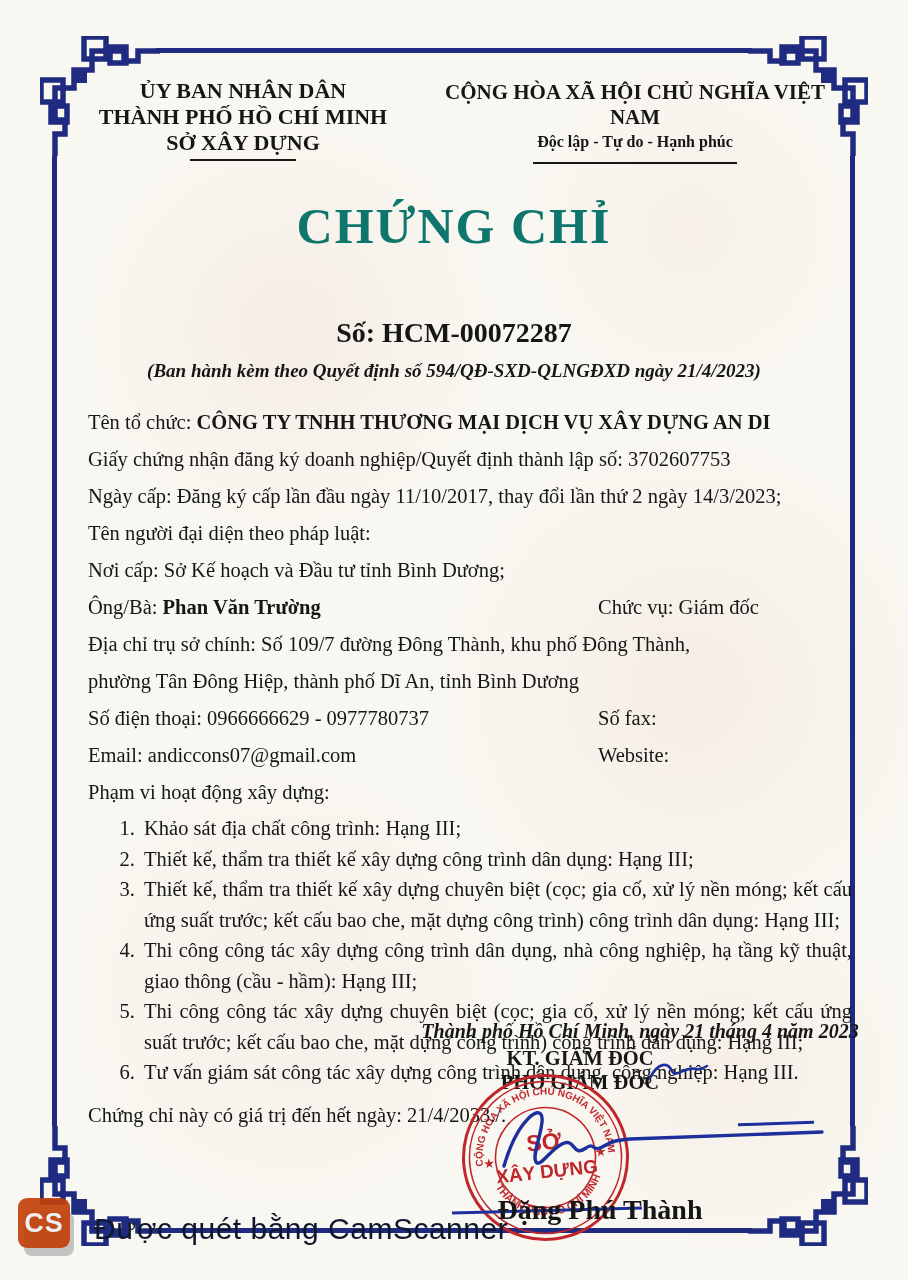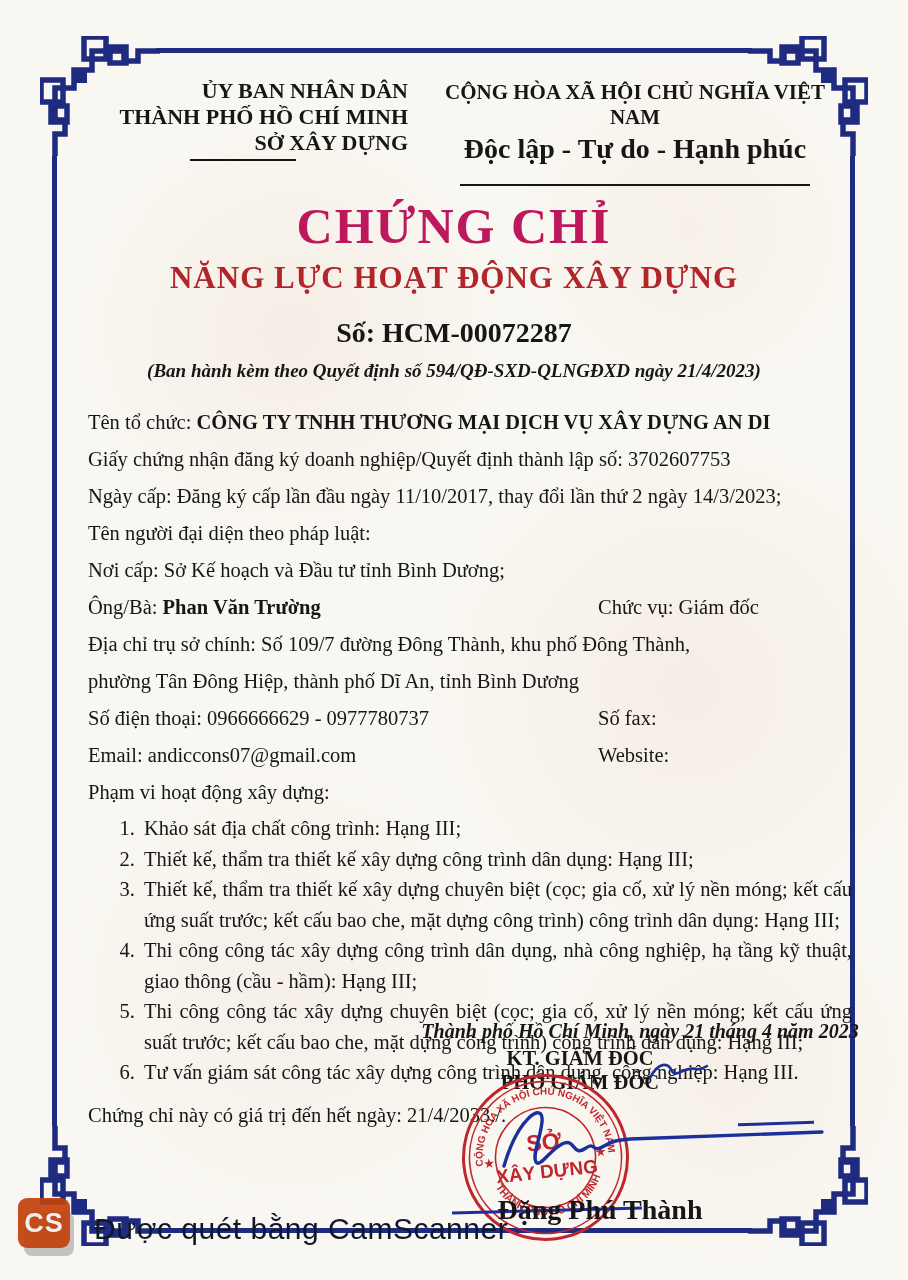--- a/index.html
+++ b/index.html
@@ -23,31 +23,31 @@
   .fl-bottom { left:156px; top:1228px; width:596px; height:5px; }
   .fl-left   { left:52px;  top:156px;  width:5px;   height:970px; }
   .fl-right  { left:850px; top:156px;  width:5px;   height:970px; }
   .corner { position:absolute; width:120px; height:120px; }
   .c-tl { left:40px;  top:36px; }
   .c-tr { left:748px; top:36px;   transform:rotate(90deg); }
   .c-br { left:748px; top:1126px; transform:rotate(180deg); }
   .c-bl { left:40px;  top:1126px; transform:rotate(270deg); }
 
   
-  .hdr-left { position:absolute; left:78px; top:78px; width:330px; text-align:right;
+  .hdr-left { position:absolute; left:78px; top:78px; width:330px; text-align:center;
               font-weight:bold; font-size:22px; line-height:26px; }
   .hdr-left .u-line { display:block; width:106px; height:0; border-bottom:2.5px solid #161616; margin:3px auto 0; }
   .hdr-right { position:absolute; left:420px; top:80px; width:430px; text-align:center; font-weight:bold; }
   .hdr-right .l1 { font-size:21px; line-height:25px; }
-  .hdr-right .l2 { display:inline-block; font-size:28px; margin-top:3px; padding:0 4px 19px;
+  .hdr-right .l2 { display:inline-block; font-size:16px; margin-top:3px; padding:0 4px 11px;
                    border-bottom:2.5px solid #161616; }
 
   
   .title-main { position:absolute; left:0; top:197px; width:100%; text-align:center;
-                font-size:50px; font-weight:bold; letter-spacing:2px; color:#be185d; }
+                font-size:50px; font-weight:bold; letter-spacing:2px; color:#0f766e; }
   .title-sub  { position:absolute; left:0; top:260px; width:100%; text-align:center;
                 font-size:31px; font-weight:bold; letter-spacing:1px; color:#b2252b; }
   .cert-no    { position:absolute; left:0; top:317px; width:100%; text-align:center;
                 font-size:28px; font-weight:bold; }
   .issue-note { position:absolute; left:0; top:360px; width:100%; text-align:center;
                 font-size:19px; font-weight:bold; font-style:italic; }
 
   
   .body-block { position:absolute; left:88px; top:404px; width:764px; font-size:20.5px; }
   .row  { line-height:37px; }
@@ -149,21 +149,20 @@
     <div>THÀNH PHỐ HỒ CHÍ MINH</div>
     <div>SỞ XÂY DỰNG</div>
     <span class="u-line"></span>
   </div>
   <div class="hdr-right">
     <div class="l1">CỘNG HÒA XÃ HỘI CHỦ NGHĨA VIỆT NAM</div>
     <div><span class="l2">Độc lập - Tự do - Hạnh phúc</span></div>
   </div>
 
   <div class="title-main">CHỨNG CHỈ</div>
-  <div class="title-sub">NĂNG LỰC HOẠT ĐỘNG XÂY DỰNG</div>
   <div class="cert-no">Số: HCM-00072287</div>
   <div class="issue-note">(Ban hành kèm theo Quyết định số 594/QĐ-SXD-QLNGĐXD ngày 21/4/2023)</div>
 
   <div class="body-block">
     <div class="row"><span>Tên tổ chức: </span><span class="bold">CÔNG TY TNHH THƯƠNG MẠI DỊCH VỤ XÂY DỰNG AN DI</span></div>
     <div class="row">Giấy chứng nhận đăng ký doanh nghiệp/Quyết định thành lập số: 3702607753</div>
     <div class="row">Ngày cấp: Đăng ký cấp lần đầu ngày 11/10/2017, thay đổi lần thứ 2 ngày 14/3/2023;</div>
     <div class="row">Tên người đại diện theo pháp luật:</div>
     <div class="row">Nơi cấp: Sở Kế hoạch và Đầu tư tỉnh Bình Dương;</div>
     <div class="row flex">

